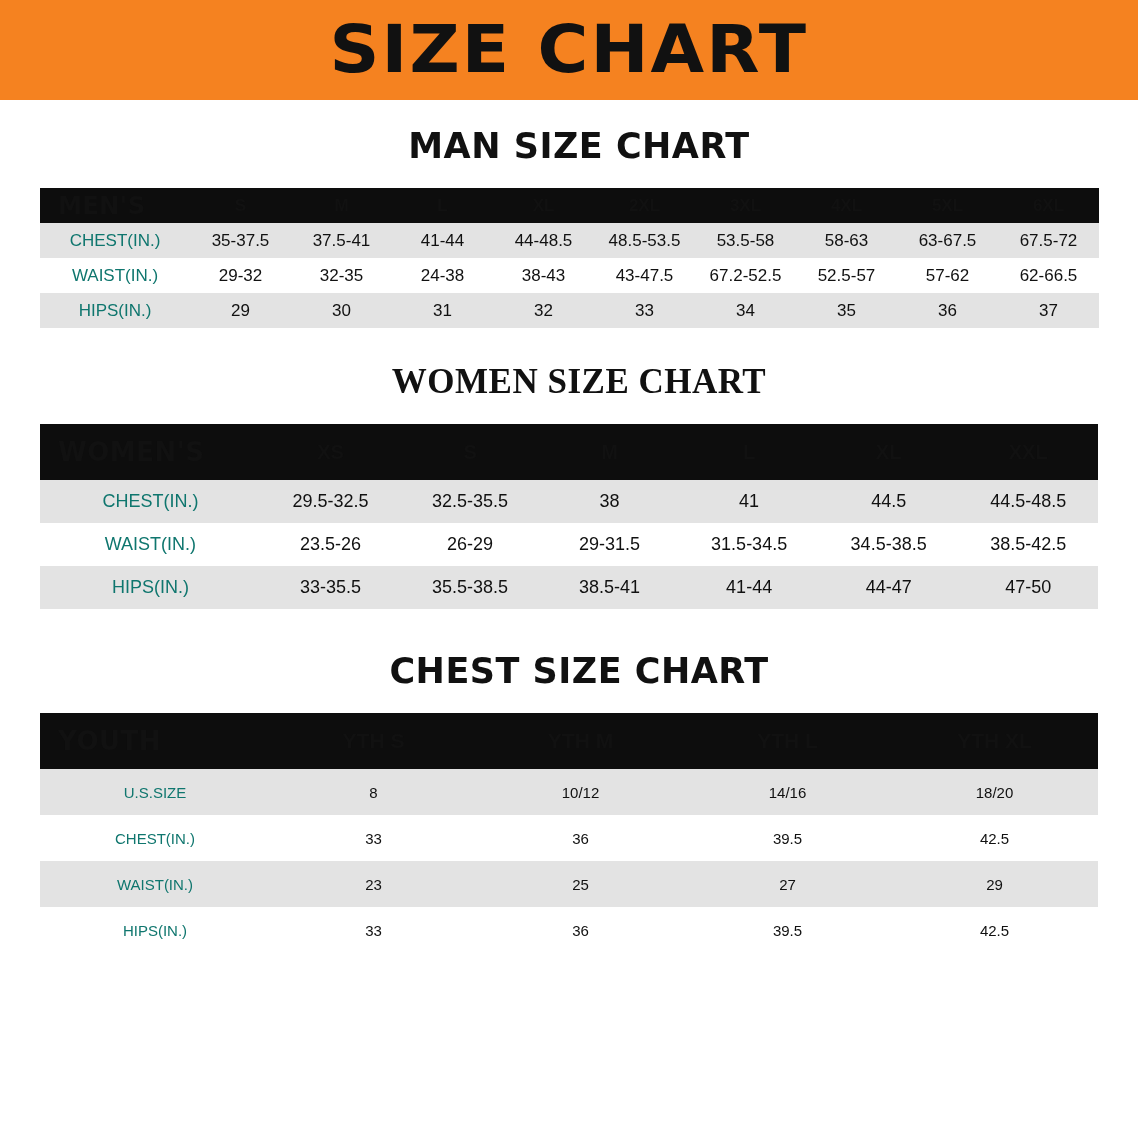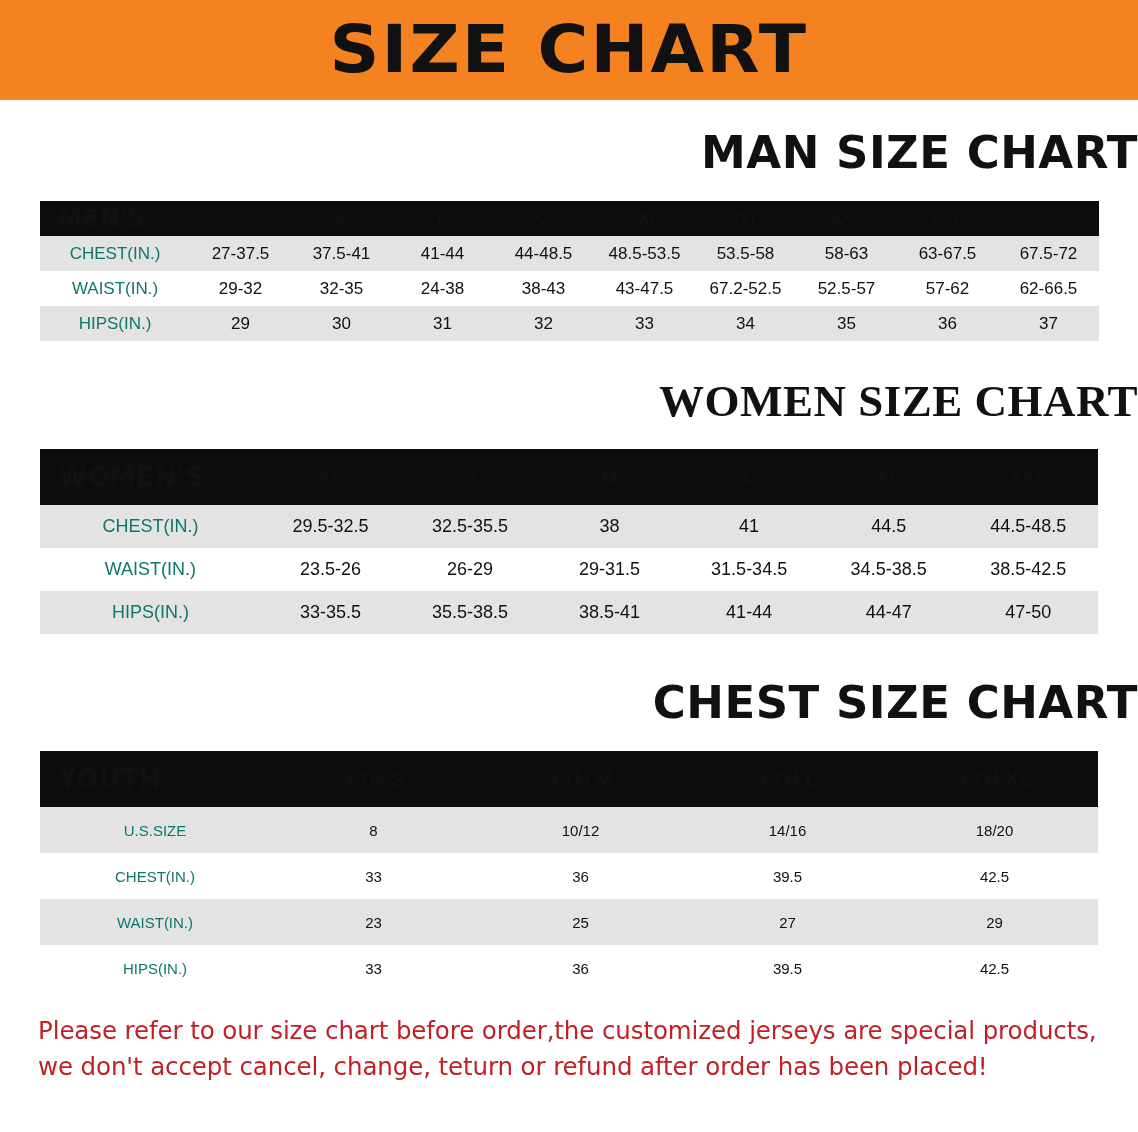--- a/index.html
+++ b/index.html
@@ -34,24 +34,24 @@
     font-family: "DejaVu Sans", sans-serif;
     font-weight: 700;
     font-size: 66px;
     letter-spacing: 2px;
     color: #111111;
     line-height: 1;
     transform: scaleX(1.05);
   }
   
   .section-heading {
-    text-align: right;
+    text-align: center;
     font-family: "DejaVu Sans", sans-serif;
     font-weight: 700;
-    font-size: 45px;
+    font-size: 35px;
     color: #111111;
     letter-spacing: 0.5px;
     margin-left: 20px;
   }
   .h-man { margin-top: 26px; margin-bottom: 22px; }
   .h-women { margin-top: 34px; margin-bottom: 22px; font-family: Liberation Serif, serif; }
   .h-youth { margin-top: 42px; margin-bottom: 22px; }
 
   
   .table-wrap {
@@ -162,21 +162,21 @@
           <th>2XL</th>
           <th>3XL</th>
           <th>4XL</th>
           <th>5XL</th>
           <th>6XL</th>
         </tr>
       </thead>
       <tbody>
         <tr class="shade">
           <td class="rowlabel">CHEST(IN.)</td>
-          <td>27-37.5</td>
+          <td>35-37.5</td>
           <td>37.5-41</td>
           <td>41-44</td>
           <td>44-48.5</td>
           <td>48.5-53.5</td>
           <td>53.5-58</td>
           <td>58-63</td>
           <td>63-67.5</td>
           <td>67.5-72</td>
         </tr>
         <tr class="plain">
@@ -307,18 +307,14 @@
           <td class="rowlabel">HIPS(IN.)</td>
           <td>33</td>
           <td>36</td>
           <td>39.5</td>
           <td>42.5</td>
         </tr>
       </tbody>
     </table>
   </div>
 
-  <div class="note">
-    <span class="line">Please refer to our size chart before order,the customized jerseys are special products,</span>
-    <span class="line">we don't accept cancel, change, teturn or refund after order has been placed!</span>
-  </div>
 
 </div>
 
 </body></html>

